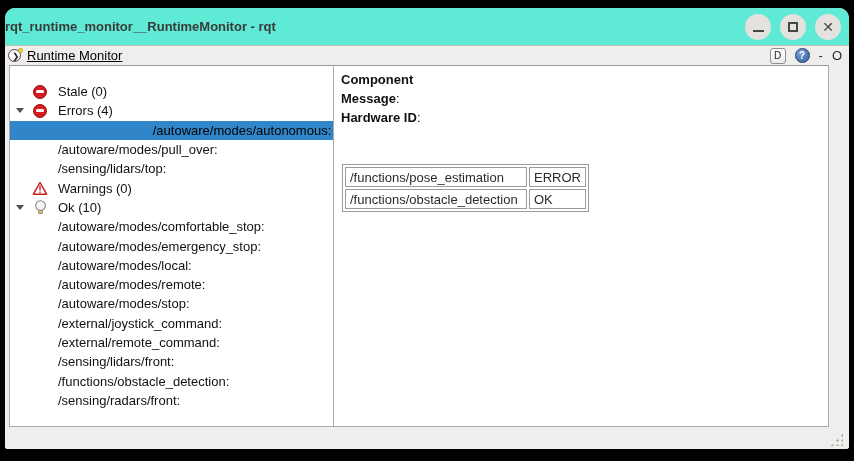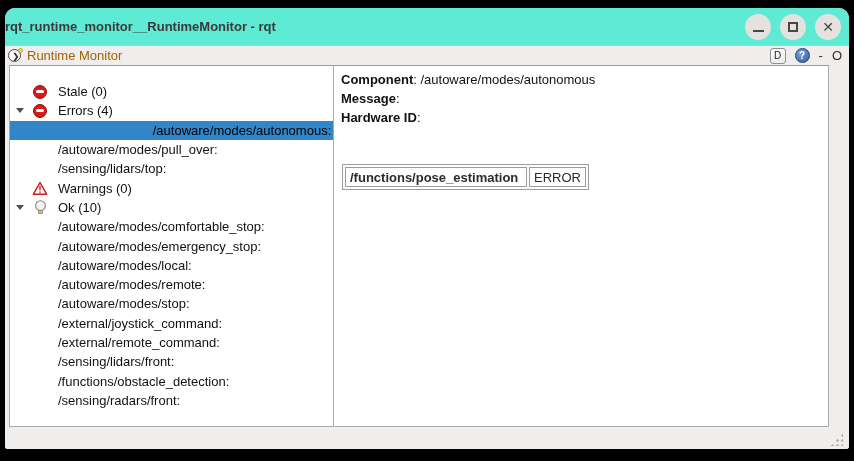--- a/index.html
+++ b/index.html
@@ -38,21 +38,21 @@
     position: absolute; left: 0; top: 1px; width: 13px; height: 13px;
     border: 1.5px solid #5d3a62; border-radius: 50%; background: #fbfbfb;
   }
   .plugin-icon .arrow {
     position: absolute; left: 4.5px; top: 4px; font-size: 8px; color: #333; font-weight: bold;
   }
   .plugin-icon .dot {
     position: absolute; right: 0; top: 0; width: 5px; height: 5px;
     background: #f3d94d; border: 1px solid #c0a51d; border-radius: 50%;
   }
-  .dock-title { font-size: 13px; color: #a16207; }
+  .dock-title { font-size: 13px; color: #000000; text-decoration: underline; }
   .dock-spacer { flex: 1; }
   .dock-controls { display: flex; align-items: center; gap: 9px; }
   .dbtn {
     width: 16px; height: 16px; border: 1px solid #8f8f8f; border-radius: 3px;
     background: linear-gradient(#fdfdfd, #ededed); font-size: 10px; color: #222;
     display: flex; align-items: center; justify-content: center;
   }
   .help-icon {
     width: 15px; height: 15px; border-radius: 50%;
     background: radial-gradient(circle at 35% 30%, #7da3d8, #2d5b9e);
@@ -102,21 +102,21 @@
   
   .details { padding: 4px 7px; font-size: 13px; }
   .dline { height: 19px; display: flex; align-items: center; white-space: nowrap; }
   .dlabel { font-weight: bold; color: #111; }
   .dvalue { color: #111; }
   .kvtable {
     margin: 37px 0 0 1px; border: 1px solid #9b9b9b; border-spacing: 2px;
     font-size: 13px; background: #fff;
   }
   .kvtable td { border: 1px solid #9b9b9b; padding: 1px 4px; height: 20px; }
-  .kvtable td.kname { font-weight: bold; min-width: 182px; }
+  .kvtable td.kname { font-weight: normal; min-width: 182px; }
   .kvtable td.kval { min-width: 44px; }
 
   
   .statusbar { height: 22px; flex: 0 0 22px; position: relative; background: #efeeed; }
   .size-grip {
     position: absolute; right: 6px; bottom: 3px; width: 14px; height: 14px;
     background-image: radial-gradient(#b3b1ae 1.1px, transparent 1.2px);
     background-size: 5px 5px; background-position: 1px 1px;
     clip-path: polygon(100% 0, 100% 100%, 0 100%);
   }
@@ -277,37 +277,40 @@
     </div>
 
     <div class="splitter">
       <div class="splitter-dots"></div>
     </div>
 
     <div class="panel panel-right">
       <div class="details">
         <div class="dline">
           <span class="dlabel">Component</span>
-            <span class="dvalue">: /autoware/modes/autonomous</span>
         </div>
         <div class="dline">
           <span class="dlabel">Message</span>
             <span class="dvalue">:</span>
         </div>
         <div class="dline">
           <span class="dlabel">Hardware ID</span>
             <span class="dvalue">:</span>
         </div>
 
         <table class="kvtable">
           <tbody>
             <tr>
               <td class="kname">/functions/pose_estimation</td>
               <td class="kval">ERROR</td>
             </tr>
+            <tr>
+              <td class="kname">/functions/obstacle_detection</td>
+              <td class="kval">OK</td>
+            </tr>
           </tbody>
         </table>
       </div>
     </div>
 
   </div>
 
   <div class="statusbar">
     <div class="size-grip"></div>
   </div>

